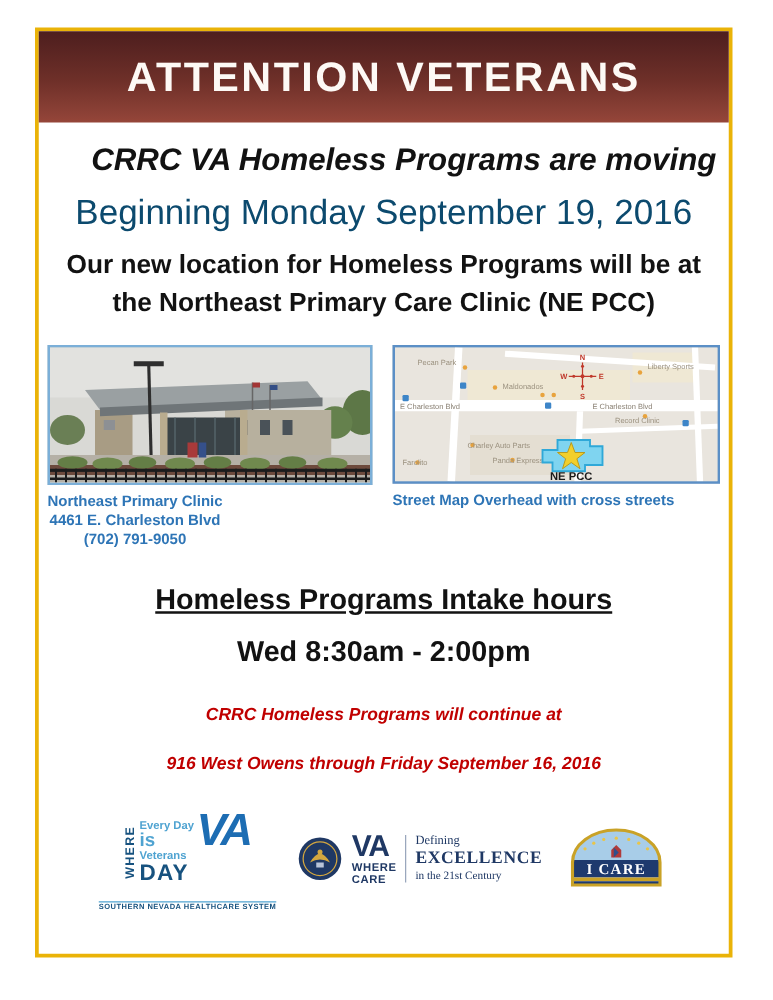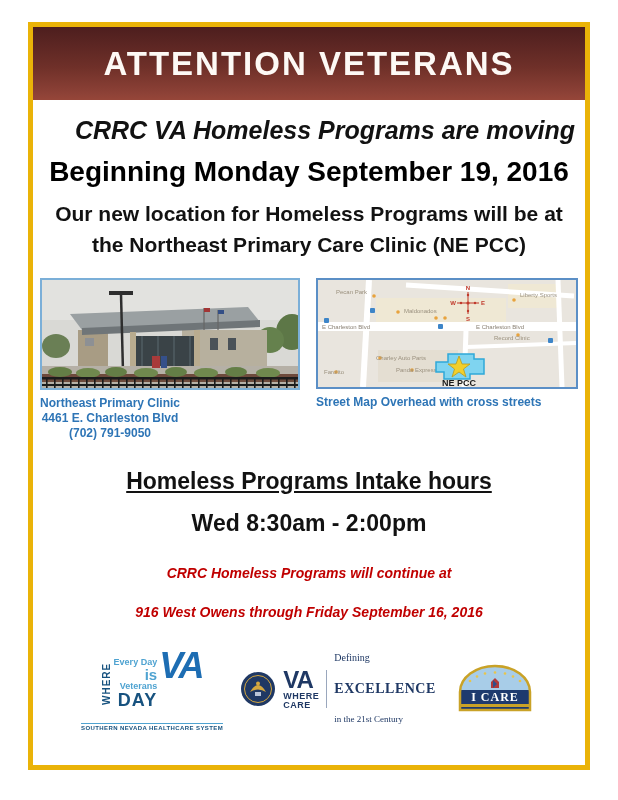--- a/index.html
+++ b/index.html
@@ -1,56 +1,56 @@
 <!DOCTYPE html>
 <html><head>
 <meta charset="utf-8">
 <style>
   html,body{margin:0;padding:0;background:#ffffff;}
   .page{position:relative;width:618px;height:800px;background:#ffffff;overflow:hidden;
         font-family:"Liberation Sans",sans-serif;}
   .flyer{position:absolute;left:28px;top:22px;width:552px;height:738px;
-         border:5px solid #eab308;background:#ffffff;text-align:center;}
+         border:3px solid #eab308;background:#ffffff;text-align:center;}
   .banner{height:73px;background:linear-gradient(180deg,#4d1e1e 0%,#6f3029 55%,#8e4237 92%,#964639 100%);
           display:flex;align-items:center;justify-content:center;}
   .banner-title{color:#fdf9f5;font-size:33px;font-weight:bold;letter-spacing:2px;}
   .t-moving{margin-top:15px;font-size:25px;font-weight:bold;font-style:italic;color:#121212;line-height:30px;padding-left:32px;}
-  .t-date{margin-top:9px;font-size:28px;font-weight:bold;color:#000000;line-height:36px;}
+  .t-date{margin-top:9px;font-size:28px;font-weight:normal;color:#0c4a6e;line-height:36px;}
   .t-loc{margin-top:8px;font-size:21px;font-weight:bold;color:#121212;line-height:31px;}
   .figures{margin-top:18px;display:flex;justify-content:center;gap:16px;padding:0 12px;}
   .figcol{display:flex;flex-direction:column;align-items:flex-start;}
   .photo-frame{width:256px;height:108px;border:2px solid #7bafd8;background:#d8d8d4;}
   .map-frame{width:258px;height:107px;border:2px solid #5b8fc6;background:#e9e5de;}
   .cap{margin-top:6px;font-size:12px;font-weight:bold;color:#2e75b6;line-height:15px;}
   .intake-h{margin-top:26px;font-size:23px;font-weight:bold;color:#121212;text-decoration:underline;line-height:29px;}
   .hours{margin-top:13px;font-size:23px;font-weight:bold;color:#121212;line-height:29px;}
   .notice{margin-top:22px;font-size:14px;font-weight:bold;font-style:italic;color:#c00000;line-height:27px;}
   .notice2{margin-top:12px;}
   .logos{margin-top:20px;display:flex;align-items:center;justify-content:space-between;padding:0 48px;}
   
   .vday{display:flex;flex-direction:column;align-items:center;}
   .vday-row{display:flex;align-items:stretch;}
   .vday-where{writing-mode:vertical-rl;transform:rotate(180deg);font-size:10px;font-weight:bold;
               color:#17527f;letter-spacing:1px;line-height:10px;}
-  .vday-stack{display:flex;flex-direction:column;align-items:flex-end;margin:12px 2px;line-height:1;}
+  .vday-stack{display:flex;flex-direction:column;align-items:flex-start;margin:12px 2px;line-height:1;}
   .vday-everyday{font-size:9px;font-weight:bold;color:#4fa3d1;}
   .vday-is{font-size:15px;font-weight:bold;color:#4fa3d1;}
   .vday-veterans{font-size:9px;font-weight:bold;color:#4fa3d1;}
   .vday-day{font-size:18px;font-weight:bold;color:#17527f;letter-spacing:1px;}
   .vday-va{font-size:36px;font-weight:bold;font-style:italic;color:#1d6db3;line-height:40px;letter-spacing:-2px;}
   .vday-sub{margin-top:2px;font-size:6px;font-weight:bold;color:#17527f;letter-spacing:.4px;
             border-top:1px solid #4fa3d1;padding-top:1px;}
   
   .vahc{display:flex;align-items:center;gap:7px;}
   .vahc-txt{display:flex;flex-direction:column;align-items:flex-start;line-height:1;}
   .vahc-va{font-size:24px;font-weight:bold;color:#1f3864;letter-spacing:-1px;}
   .vahc-sm{font-size:9px;font-weight:bold;color:#1f3864;letter-spacing:.5px;}
   .vahc-div{width:1px;height:38px;background:#9aa7bd;}
   .vahc-right{display:flex;flex-direction:column;align-items:flex-start;line-height:1;
-              font-family:"Liberation Serif",serif;color:#1f3864;gap:17px;}
+              font-family:"Liberation Serif",serif;color:#1f3864;}
   .vahc-defining{font-size:10px;}
   .vahc-excellence{font-size:14px;font-weight:bold;letter-spacing:.5px;margin:2px 0;}
   .vahc-century{font-size:9px;}
   .icare-wrap{display:flex;align-items:center;}
 </style>
 </head>
 <body>
 
 <div class="page">
   <div class="flyer">

